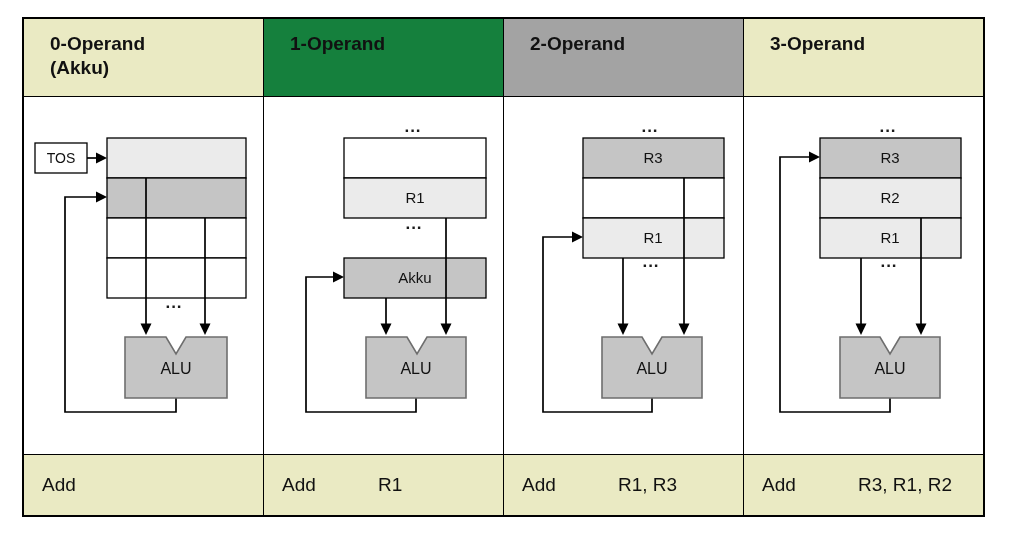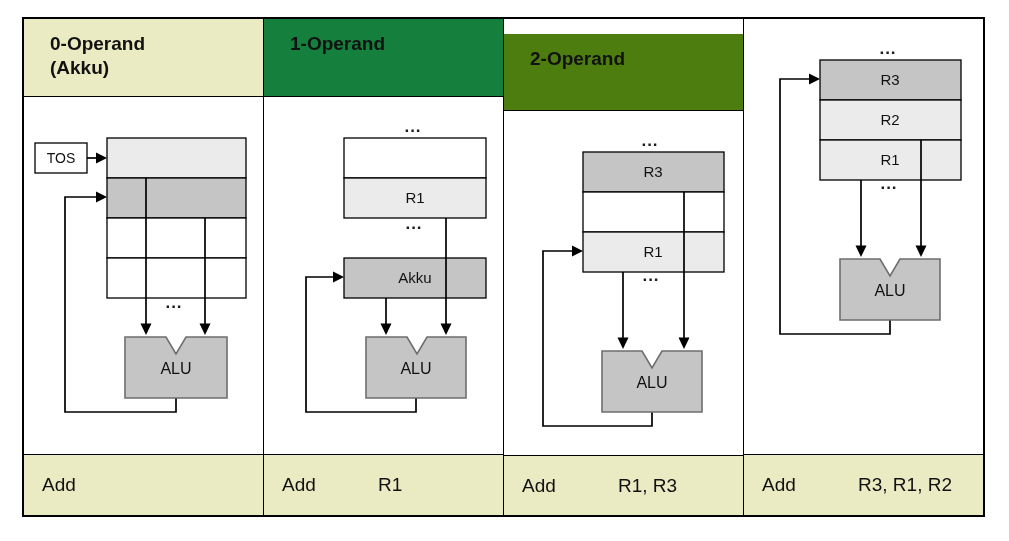--- a/index.html
+++ b/index.html
@@ -130,21 +130,21 @@
           </g>
         </svg>
       </div>
       <div class="ftr" style="background: rgb(234, 234, 195);">
         <span class="mnemo">Add</span>
         <span>R1</span>
       </div>
     </div>
 
     <div class="col">
-      <div class="hdr" style="background: #4d7c0f; margin-top: 15px;">
+      <div class="hdr" style="background: #a3a3a3;">
         <span>2-Operand</span>
         <span></span>
       </div>
       <div class="mid">
         <svg width="238" height="352" viewBox="0 0 238 352">
           <text class="dots" x="146" y="35">...</text>
           <g>
             <rect class="cell" x="79" y="41" width="141" height="40" fill="#c5c5c5"></rect>
             <text class="lbl" x="149" y="66">R3</text>
             <rect class="cell" x="79" y="81" width="141" height="40" fill="#ffffff"></rect>
@@ -170,20 +170,24 @@
           </g>
         </svg>
       </div>
       <div class="ftr" style="background: rgb(234, 234, 195);">
         <span class="mnemo">Add</span>
         <span>R1, R3</span>
       </div>
     </div>
 
     <div class="col">
+      <div class="hdr" style="background: rgb(234, 234, 195);">
+        <span>3-Operand</span>
+        <span></span>
+      </div>
       <div class="mid">
         <svg width="238" height="352" viewBox="0 0 238 352">
           <text class="dots" x="144" y="35">...</text>
           <g>
             <rect class="cell" x="76" y="41" width="141" height="40" fill="#c5c5c5"></rect>
             <text class="lbl" x="146" y="66">R3</text>
             <rect class="cell" x="76" y="81" width="141" height="40" fill="#ebebeb"></rect>
             <text class="lbl" x="146" y="106">R2</text>
             <rect class="cell" x="76" y="121" width="141" height="40" fill="#ebebeb"></rect>
             <text class="lbl" x="146" y="146">R1</text>

